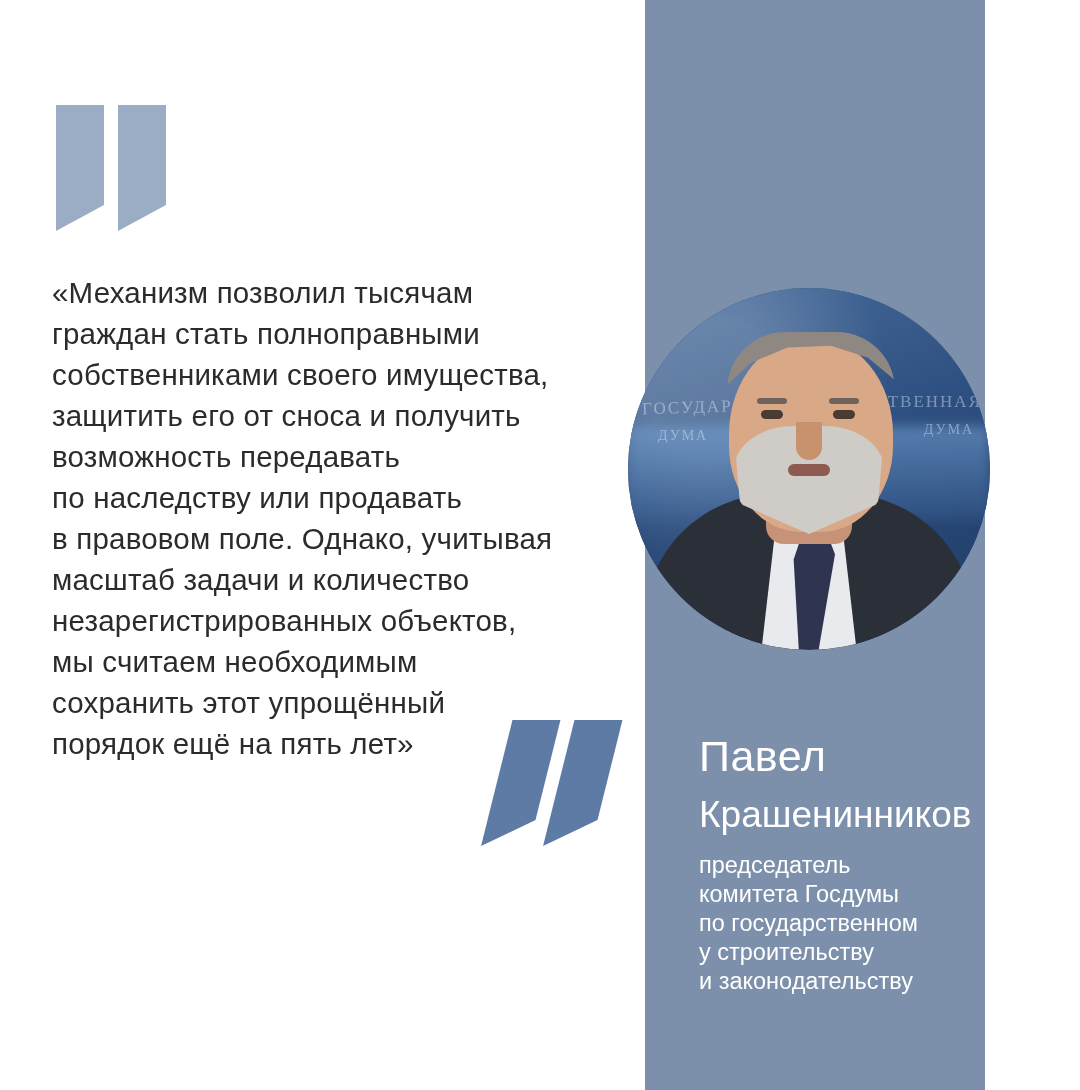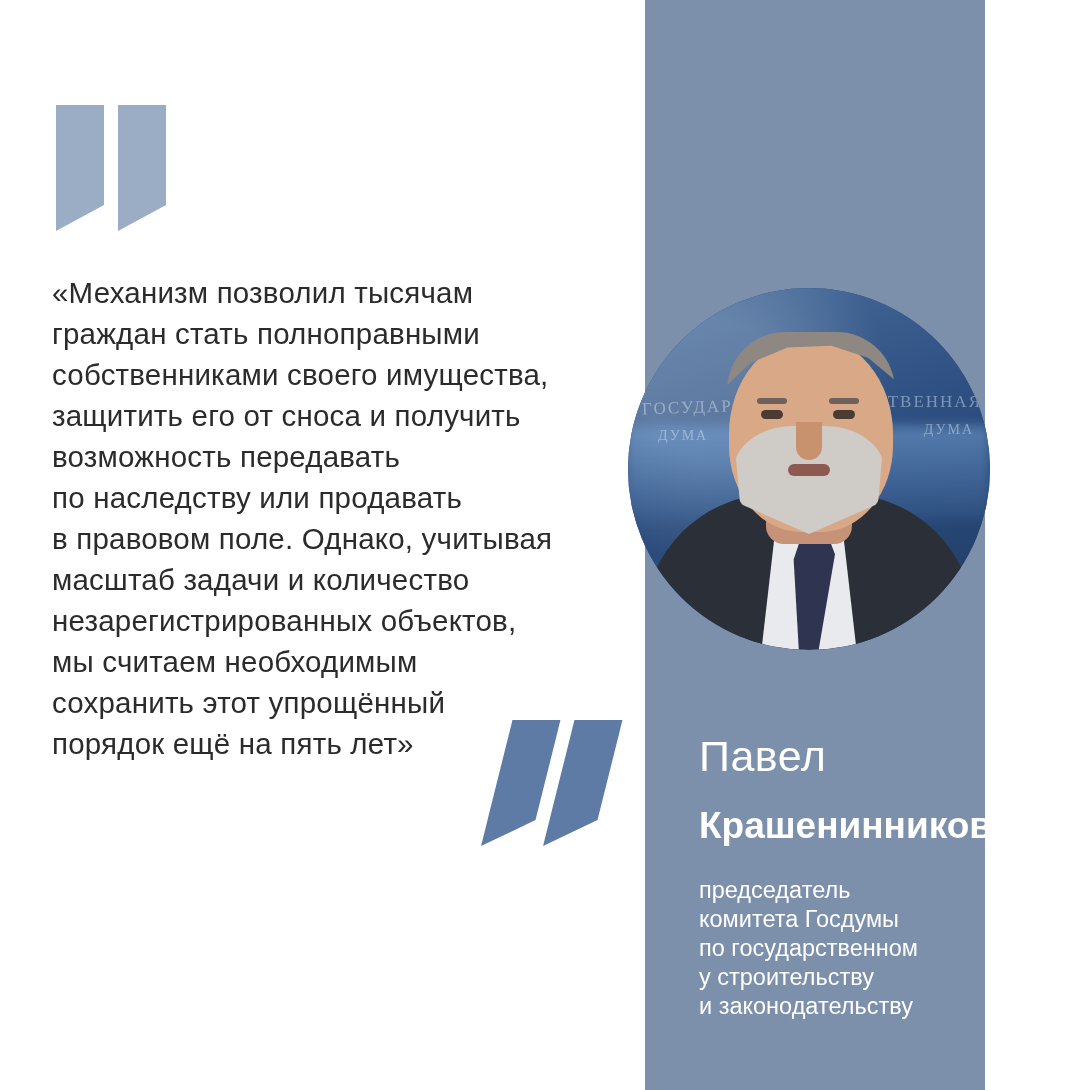--- a/index.html
+++ b/index.html
@@ -254,25 +254,25 @@
   }
   .name-first {
     font-size: 43px;
     line-height: 52px;
     font-weight: 400;
     letter-spacing: 0.5px;
   }
   .name-last {
     font-size: 37px;
     line-height: 48px;
-    font-weight: bold;
-    margin-top: 20px;
+    font-weight: normal;
+    margin-top: 9px;
   }
   .role {
-    margin-top: 26px;
+    margin-top: 12px;
     font-size: 23.5px;
     line-height: 29px;
     white-space: pre-line;
     color: #ffffff;
   }
 </style>
 </head>
 <body>
 
 <div class="card">

